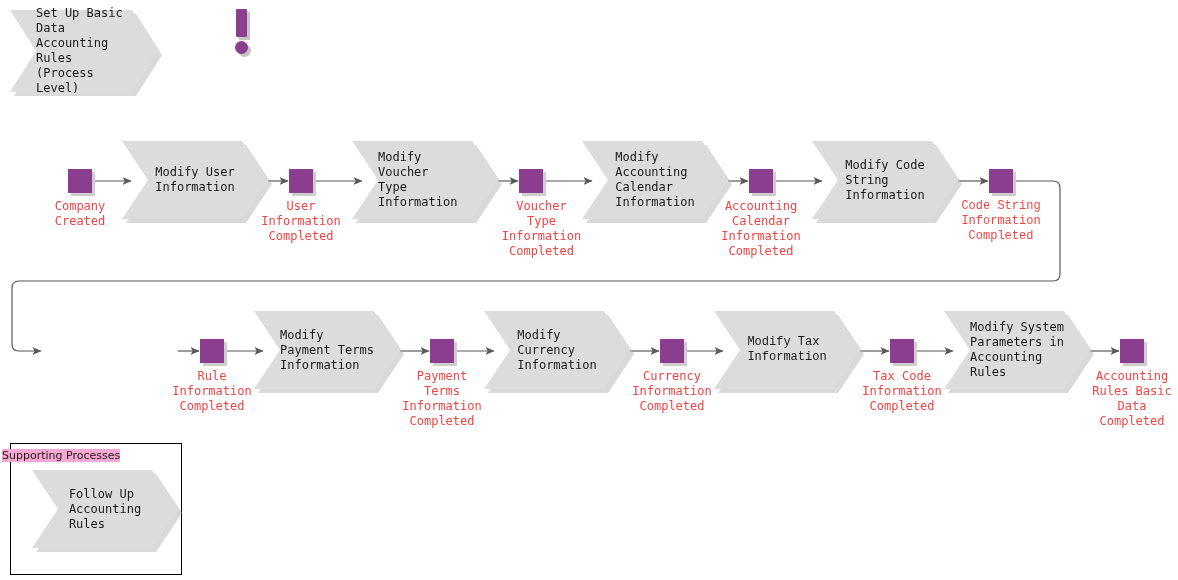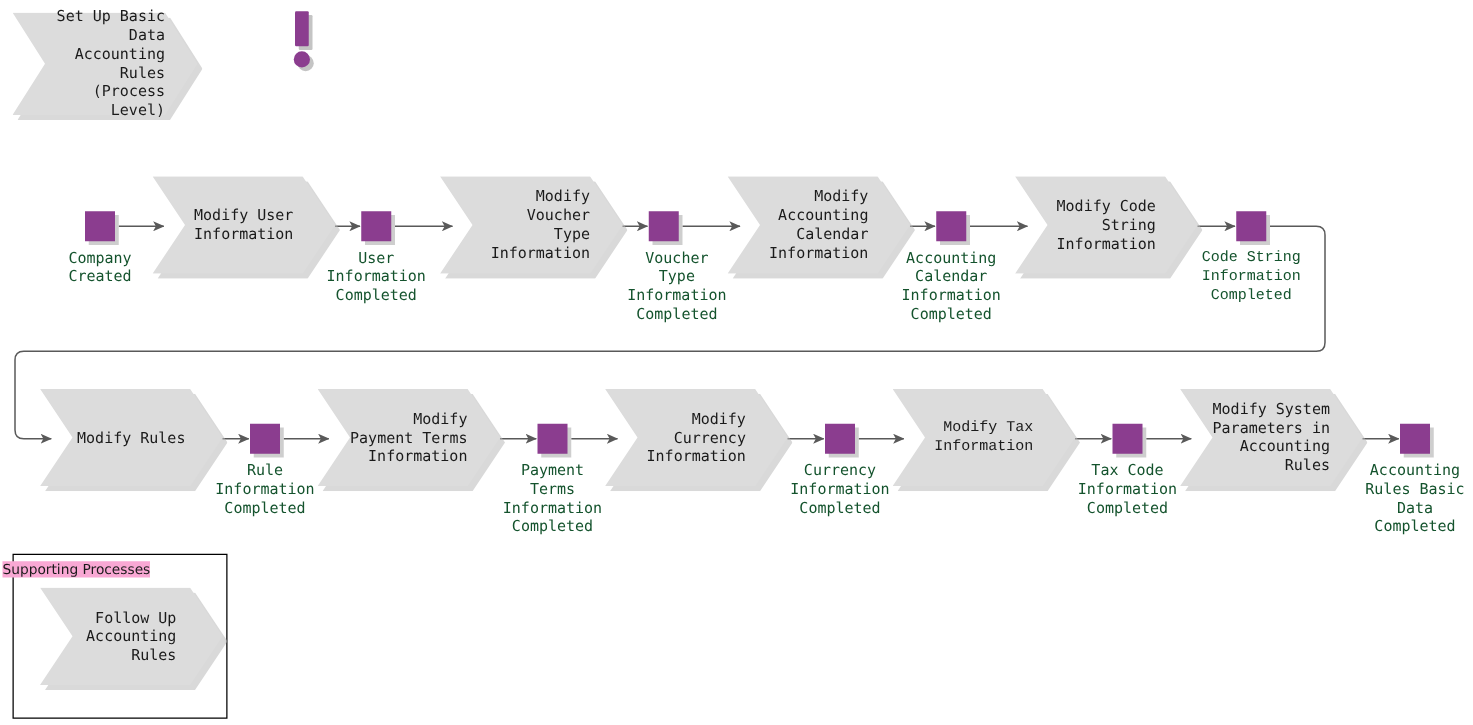--- a/index.html
+++ b/index.html
@@ -43,21 +43,21 @@
   }
   .chevron .label {
     position: absolute;
     left: 26px;
     right: 26px;
     top: 0;
     height: 100%;
     display: flex;
     align-items: center;
     justify-content: center;
-    text-align: right;
+    text-align: left;
     color: #1a1a1a;
     font-size: 12px;
     line-height: 15px;
     white-space: pre-line;
     letter-spacing: 0px;
   }
 
   
   .event {
     position: absolute;
@@ -77,21 +77,21 @@
   .event .sq {
     background: #8b3d8f;
   }
   .event .ev-label {
     position: absolute;
     top: 30px;
     left: 50%;
     transform: translateX(-50%);
     text-align: center;
     white-space: pre-line;
-    color: #14532d;
+    color: #ef4444;
     font-size: 12px;
     line-height: 15px;
   }
 
   
   .conn {
     position: absolute;
     left: 0;
     top: 0;
     width: 1178px;
@@ -267,25 +267,20 @@
   </div>
 
   <div class="event" style="left:989px; top:169px; width:24px; height:15px;font-family:Liberation Mono, monospace;">
     <div class="sq-shadow"></div>
     <div class="sq"></div>
     <div class="ev-label" style="width:130px;">Code String
 Information
 Completed</div>
   </div>
 
-  <div class="chevron" style="left:32px; top:311px; width:146px; height:78px;">
-    <div class="shadow"></div>
-    <div class="body"></div>
-    <div class="label">Modify Rules</div>
-  </div>
 
   <div class="event" style="left:200px; top:339px; width:24px; height:24px;">
     <div class="sq-shadow"></div>
     <div class="sq"></div>
     <div class="ev-label" style="width:130px;">Rule
 Information
 Completed</div>
   </div>
 
   <div class="chevron" style="left:254px; top:311px; width:146px; height:78px;">

